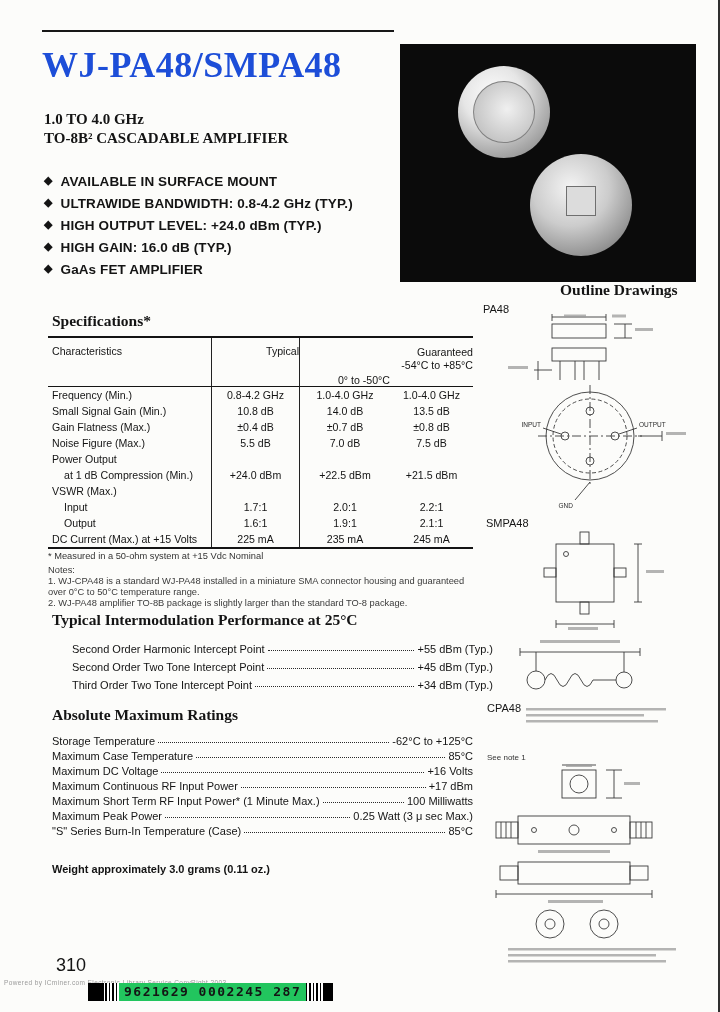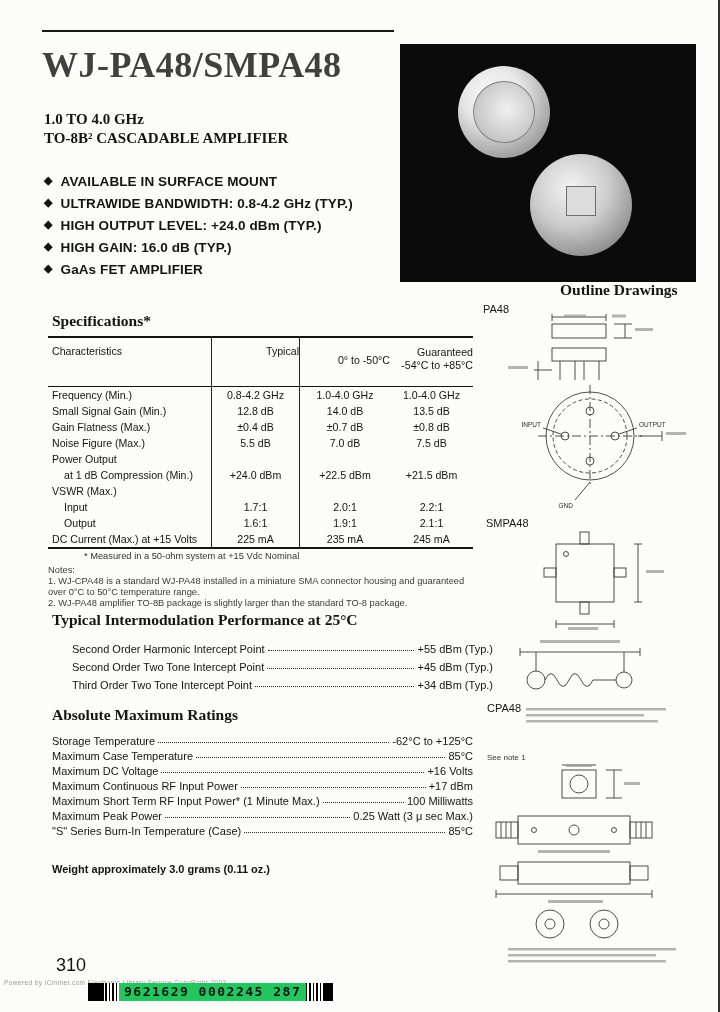--- a/index.html
+++ b/index.html
@@ -6,21 +6,21 @@
   html,body { width:720px; height:1012px; }
   body { background:#d8d8d8; }
   .page {
     position:relative; width:720px; height:1012px; background:#fcfcfa;
     font-family:"Liberation Sans", sans-serif; color:#141414; overflow:hidden;
     border-right:2px solid #2e2e2e;
   }
 
   .title-rule { position:absolute; left:42px; top:30px; width:352px; height:2px; background:#171717; }
   .doc-title { position:absolute; left:42px; top:44px; font-family:"Liberation Serif",serif;
-    font-weight:700; font-size:36px; letter-spacing:.5px; color:#404040; }
+    font-weight:700; font-size:36px; letter-spacing:.5px; color:#1d4ed8; }
   .subtitle { position:absolute; left:44px; top:110px; font-family:"Liberation Serif",serif;
     font-weight:700; font-size:15px; line-height:19px; }
 
   .features { position:absolute; left:44px; top:170px; list-style:none; }
   .features li { display:flex; align-items:center; height:22px; font-size:13.5px; font-weight:700; letter-spacing:.1px; }
   .features .bullet { font-size:11px; margin-right:8px; transform:translateY(-1px); }
 
   .photo { position:absolute; left:400px; top:44px; width:296px; height:238px; background:#0b0b0b; }
   .can { position:absolute; border-radius:50%; }
   .can1 { left:58px; top:22px; width:92px; height:92px;
@@ -45,30 +45,30 @@
   .d-pa48 { left:480px; top:314px; width:230px; height:200px; }
   .d-smpa48 { left:480px; top:530px; width:230px; height:205px; }
   .d-cpa48 { left:478px; top:764px; width:235px; height:200px; }
 
   .spec-heading { position:absolute; left:52px; top:312px; font-family:"Liberation Serif",serif;
     font-weight:700; font-size:15.5px; }
   .spec-table { position:absolute; left:48px; top:336px; width:425px;
     display:grid; grid-template-columns:164px 88px 90px 83px;
     border-top:2px solid #141414; border-bottom:2px solid #141414; font-size:10.6px; }
   .spec-table .th { height:49px; border-bottom:1px solid #141414; padding-top:7px; }
-  .spec-table .th.low { padding-top:16px; }
+  .spec-table .th.low { padding-top:36px; }
   .spec-table .c1 { border-right:1px solid #222; padding-left:4px; }
   .spec-table .c2 { border-right:1px solid #222; }
   .spec-table .center { text-align:right; }
   .spec-table .td { height:16px; line-height:16px; white-space:nowrap; }
   .spec-table .val { text-align:center; }
   .spec-table .indent { padding-left:16px; }
   .guar2 { line-height:12px; padding-top:1px; }
 
-  .footnote { position:absolute; left:48px; top:551px; font-size:9.3px; color:#333;margin-left:36px; }
+  .footnote { position:absolute; left:48px; top:551px; font-size:9.3px; color:#333; }
   .notes { position:absolute; left:48px; top:565px; width:428px; font-size:9.3px; line-height:11px; color:#3a3a3a; }
 
   .sec-heading { position:absolute; left:52px; font-family:"Liberation Serif",serif; font-weight:700; font-size:15.5px; }
   .imd-heading { top:611px; }
   .amr-heading { top:706px; }
 
   .leader-list { position:absolute; left:52px; width:421px; }
   .imd-list { top:644px;margin-left:20px; }
   .amr-list { top:736px; }
   .leader-row { display:flex; align-items:baseline; font-size:11px; line-height:11px; }
@@ -270,21 +270,21 @@
       <div class="guar2">Guaranteed</div>
       <div class="guar2">-54°C to +85°C</div>
     </div>
 
     <div class="td c1">Frequency (Min.)</div>
     <div class="td c2 val">0.8-4.2 GHz</div>
     <div class="td c3 val">1.0-4.0 GHz</div>
     <div class="td c4 val">1.0-4.0 GHz</div>
 
     <div class="td c1">Small Signal Gain (Min.)</div>
-    <div class="td c2 val">12.8 dB</div>
+    <div class="td c2 val">10.8 dB</div>
     <div class="td c3 val">14.0 dB</div>
     <div class="td c4 val">13.5 dB</div>
 
     <div class="td c1">Gain Flatness (Max.)</div>
     <div class="td c2 val">±0.4 dB</div>
     <div class="td c3 val">±0.7 dB</div>
     <div class="td c4 val">±0.8 dB</div>
 
     <div class="td c1">Noise Figure (Max.)</div>
     <div class="td c2 val">5.5 dB</div>

